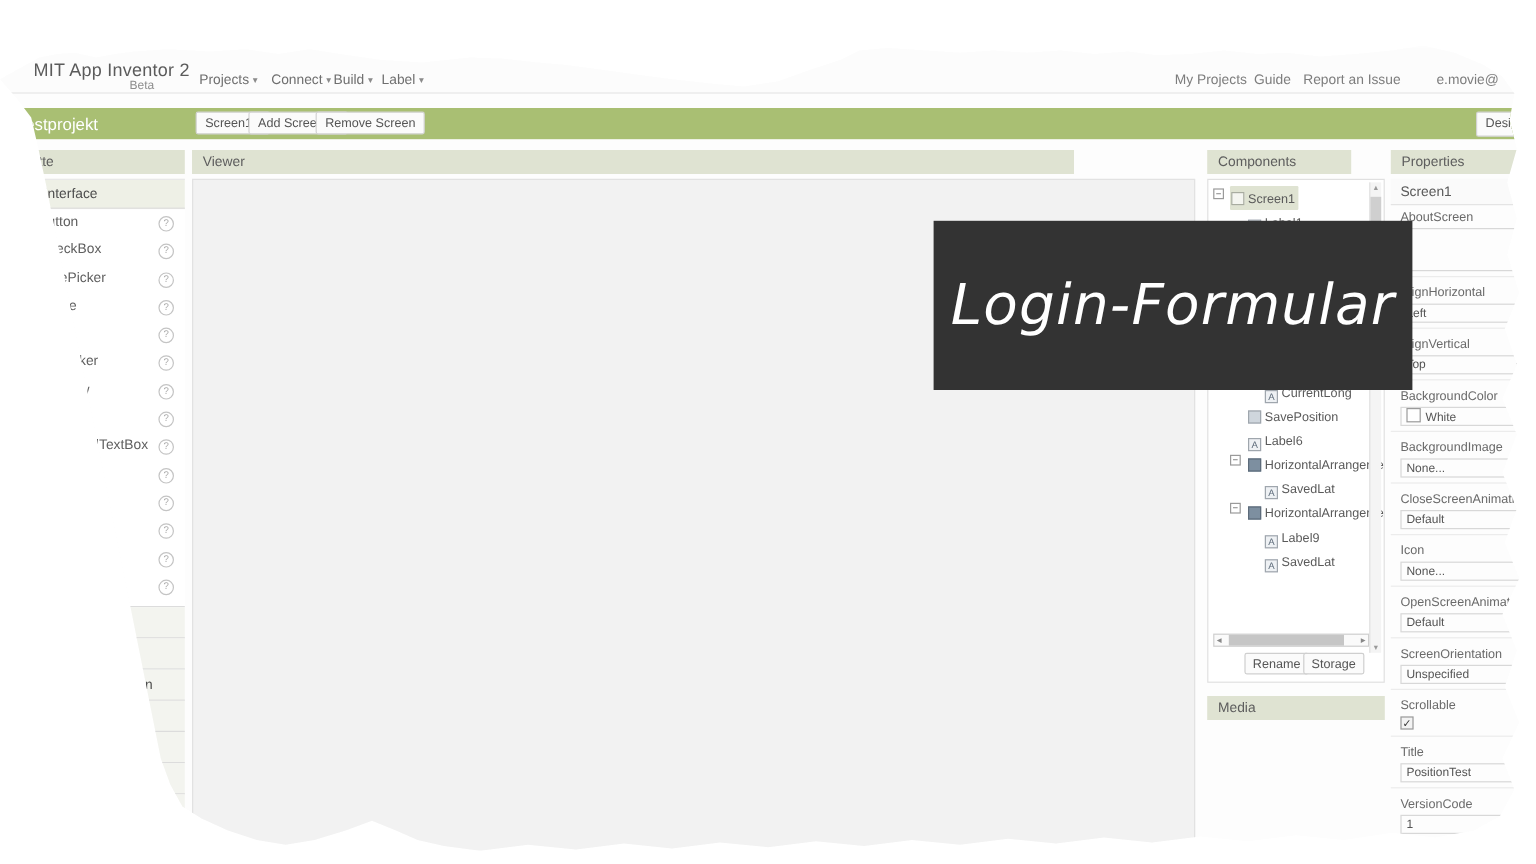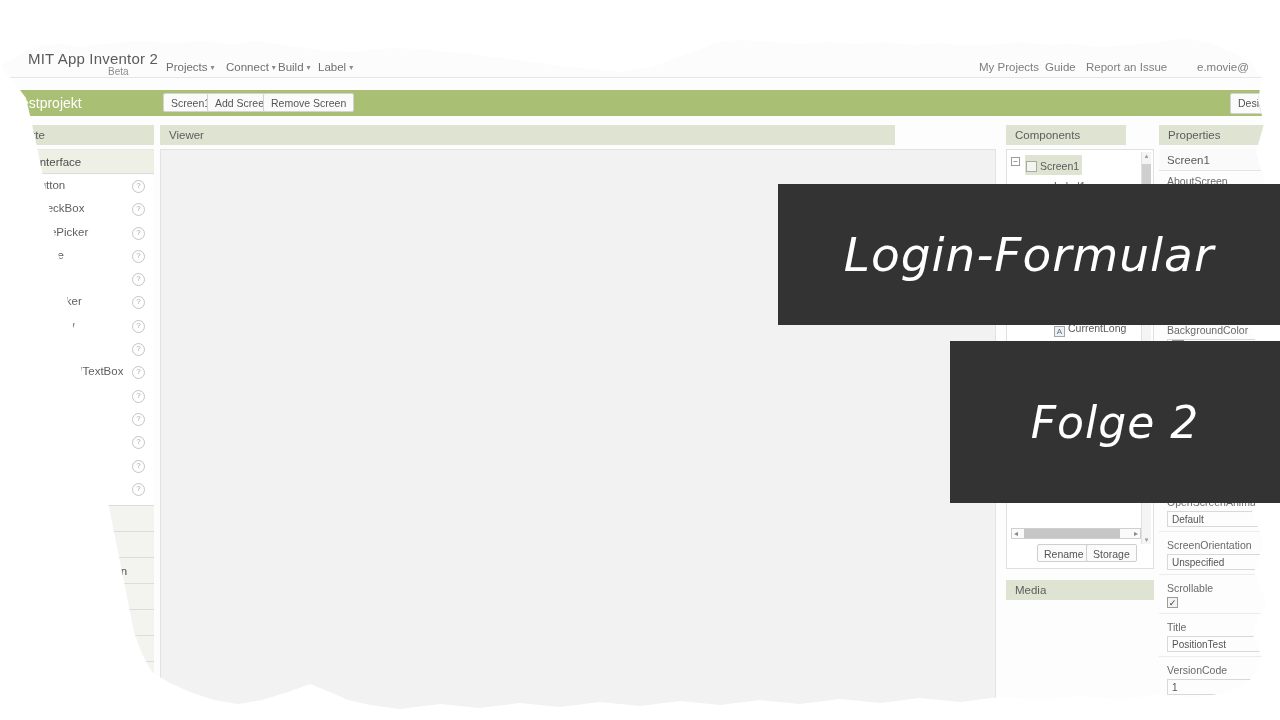--- a/index.html
+++ b/index.html
@@ -201,21 +201,21 @@
 
   
   .overlay{
     position:absolute;background:#333333;
     display:flex;align-items:center;justify-content:center;
   }
   .overlay span{
     color:#ffffff;font-family:"DejaVu Sans", sans-serif;font-style:italic;
     font-weight:400;letter-spacing:1px;
   }
-  #ov1{left:778px;top:152px;width:502px;height:141px;}
+  #ov1{left:778px;top:152px;width:399px;height:141px;}
   #ov1 span{font-size:47px;}
   #ov2{left:950px;top:309px;width:330px;height:162px;}
   #ov2 span{font-size:44px;}
 </style>
 </head>
 <body>
 
 <div id="frame">
 
   <svg width="0" height="0" style="position:absolute">
@@ -528,17 +528,14 @@
           </div>
           <div class="prop-sep" style="top: 617px;"></div>
         </div>
     </div>
 
   </div>
 
   <div class="overlay" id="ov1">
     <span>Login-Formular</span>
   </div>
-  <div class="overlay" id="ov2">
-    <span>Folge 2</span>
-  </div>
 
 </div>
 
 </body></html>

